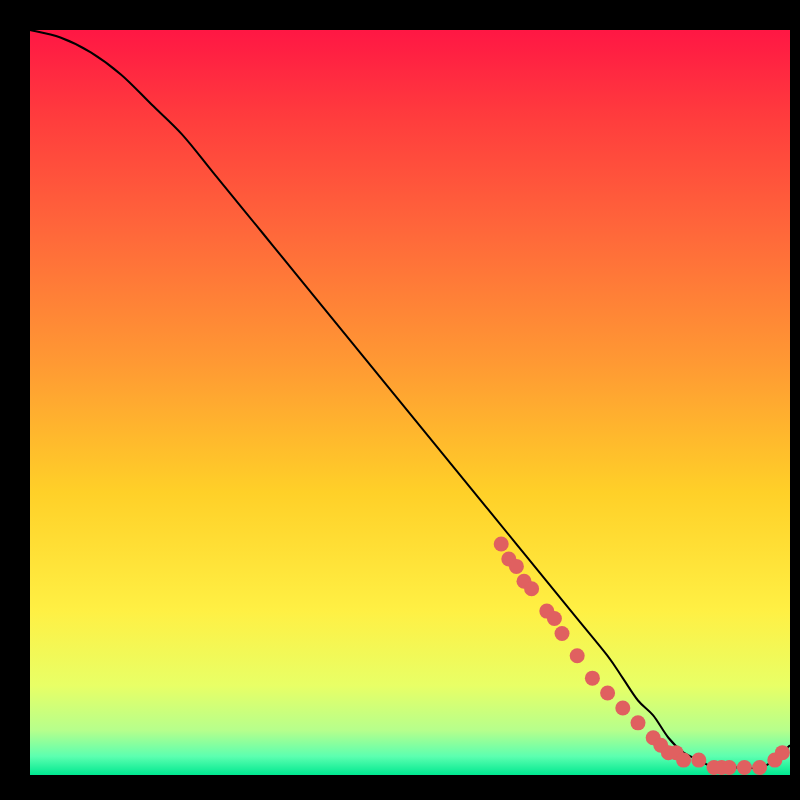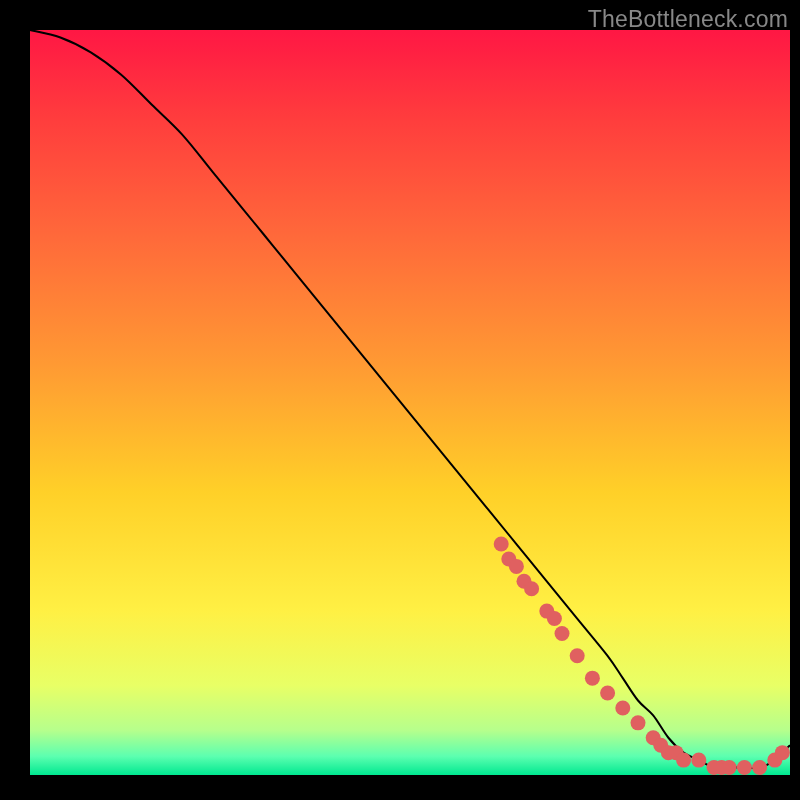--- a/index.html
+++ b/index.html
@@ -27,21 +27,20 @@
     letter-spacing: 0.2px;
   }
   svg {
     display: block;
   }
 </style>
 </head>
 <body>
 
 <div class="container">
-  <div class="watermark">TheBottleneck.com</div>
   <svg id="chart-svg" width="800" height="800">
     <defs>
       <linearGradient id="bg-grad" x1="0" y1="0" x2="0" y2="1">
           <stop offset="0%" stop-color="#ff1744"></stop>
           <stop offset="12%" stop-color="#ff3d3d"></stop>
           <stop offset="28.000000000000004%" stop-color="#ff6a3a"></stop>
           <stop offset="45%" stop-color="#ff9a33"></stop>
           <stop offset="62%" stop-color="#ffd028"></stop>
           <stop offset="78%" stop-color="#fff044"></stop>
           <stop offset="88%" stop-color="#e8ff66"></stop>

